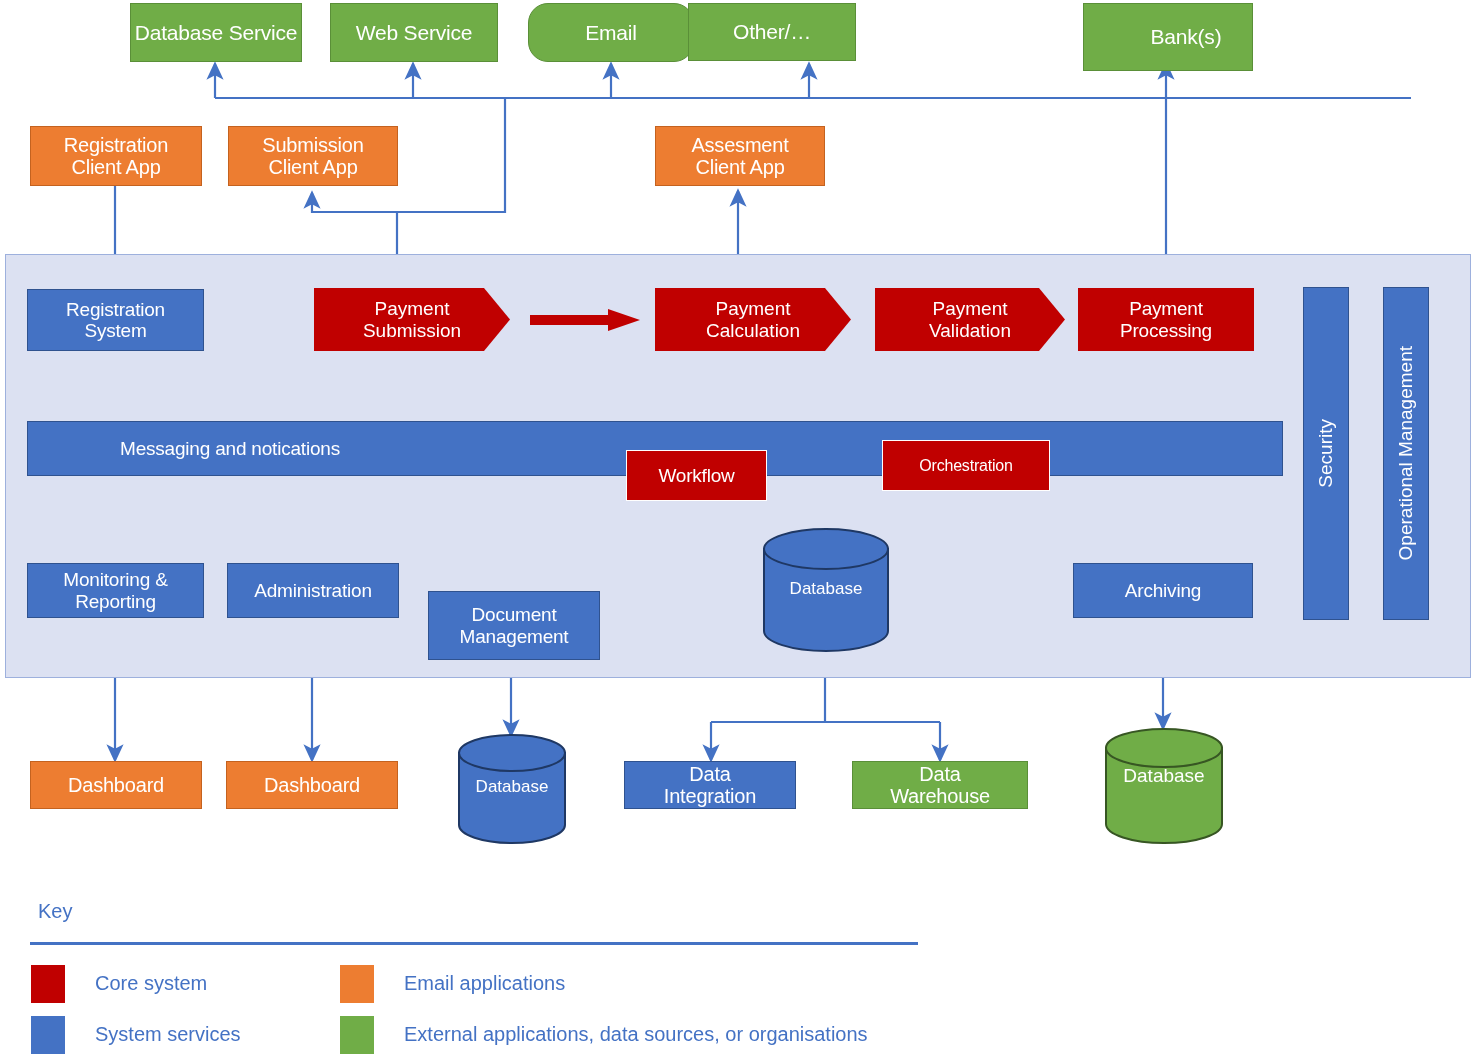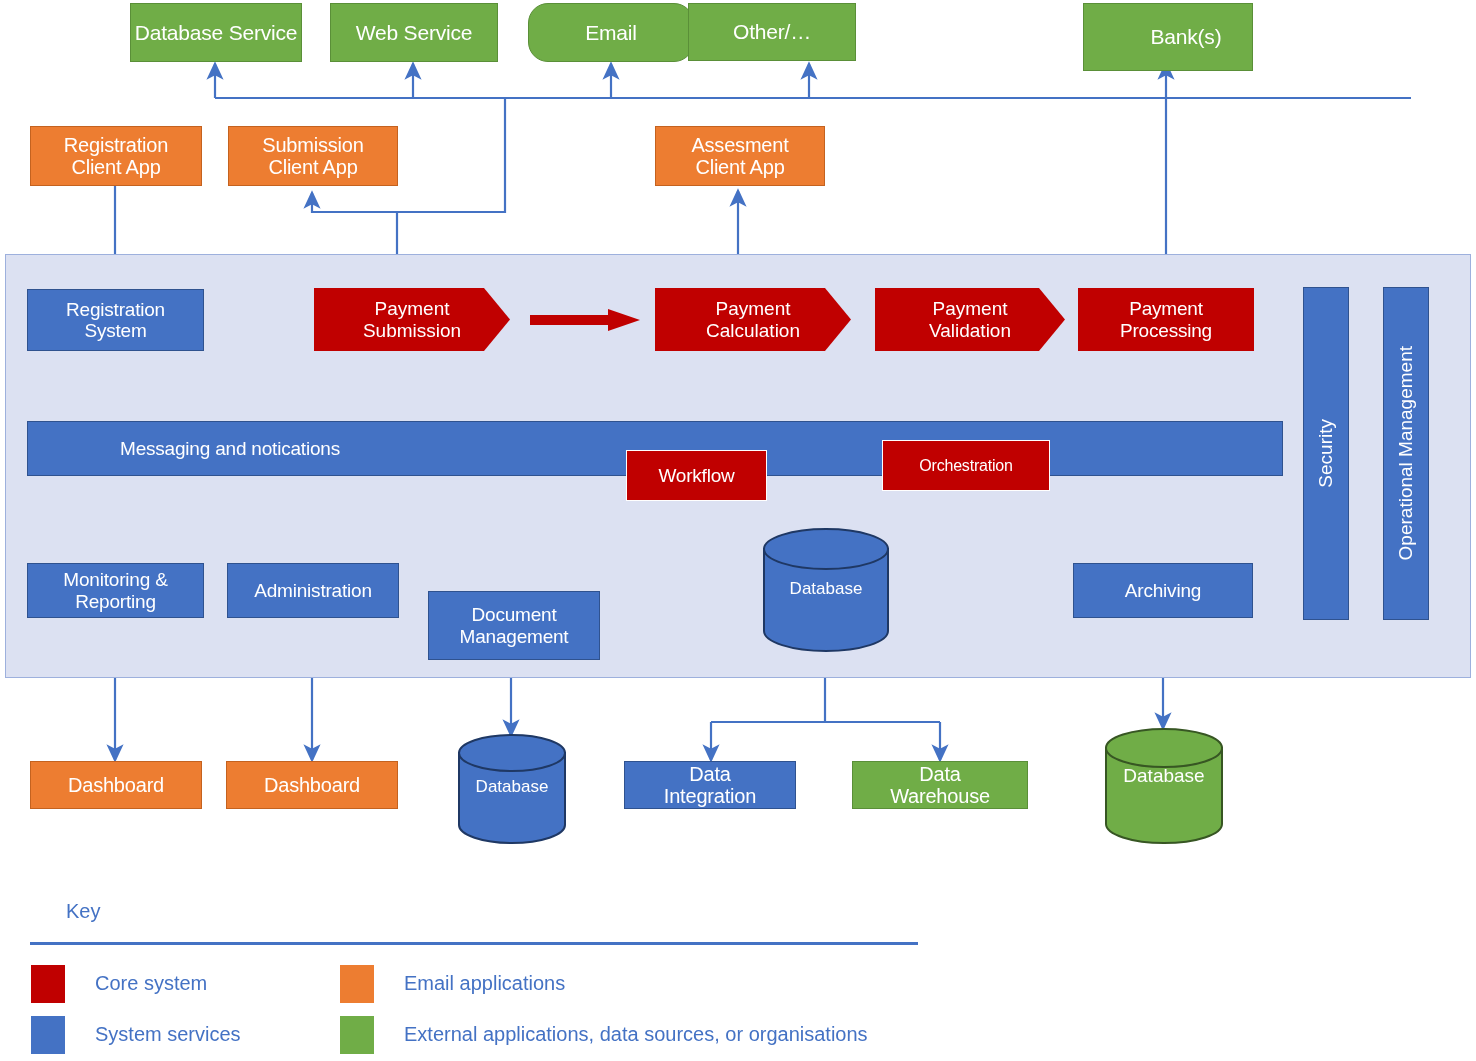--- a/index.html
+++ b/index.html
@@ -76,21 +76,20 @@
   .cyl svg { display: block; }
   .cyl .cyl-label {
     position: absolute;
     left: 0; width: 100%;
     text-align: center;
     color: #ffffff;
   }
   .key-title {
     position: absolute;
     color: #4472C4;
-    margin-left: 28px;
   }
   .key-rule {
     position: absolute;
     background: #4472C4;
     height: 3px;
   }
   .key-sw { position: absolute; box-sizing: border-box; }
   .key-lbl { position: absolute; color: #4472C4; white-space: nowrap; }
 </style>
 </head>

